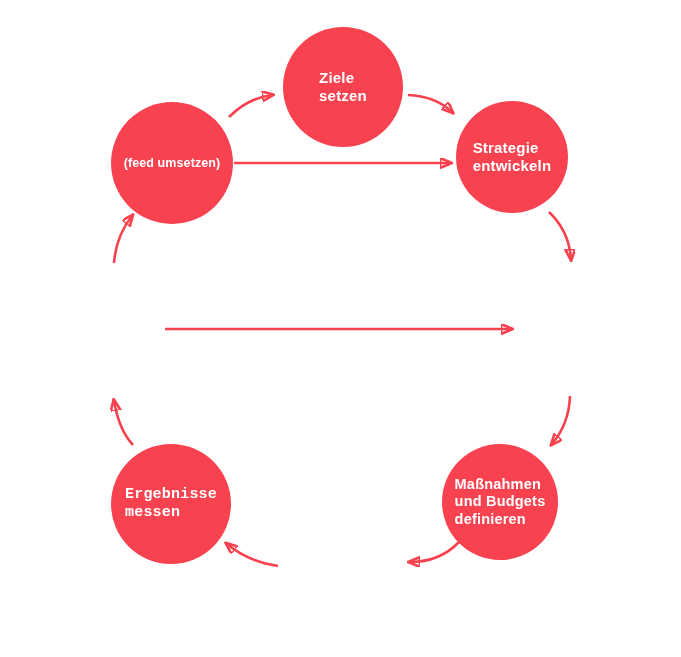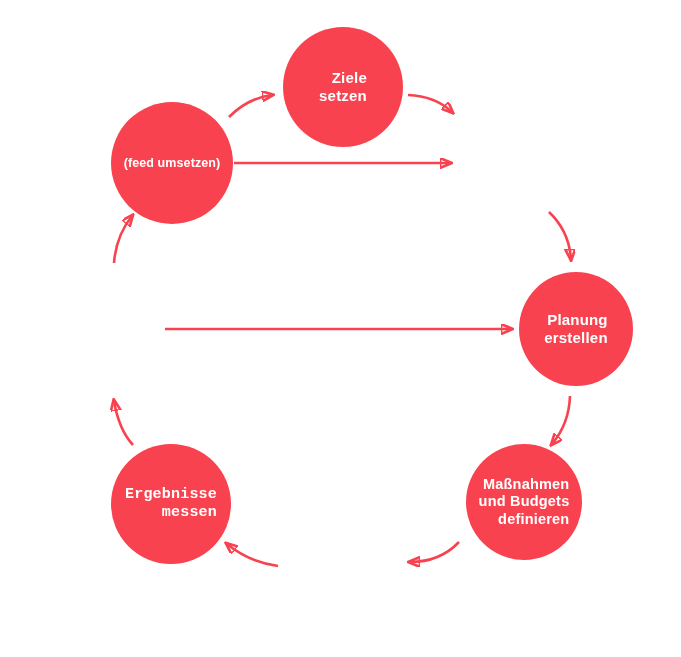--- a/index.html
+++ b/index.html
@@ -24,21 +24,21 @@
     stroke-width:2.6;
   }
   .node{
     position:absolute;
     border-radius:50%;
     background:var(--accent);
     display:flex;
     flex-direction:column;
     align-items:center;
     justify-content:center;
-    text-align:right;
+    text-align:left;
     color:var(--text);
   }
   .node .label{
     white-space:pre-line;
     font-weight:700;
     font-size:15px;
     line-height:1.18;
     letter-spacing:.2px;
   }
   .node .sublabel{
@@ -71,27 +71,27 @@
     <path d="M 114 263 Q 116 236 132 216" marker-end="url(#ah)"></path>
     <path d="M 234 163 L 450 163" marker-end="url(#ah)"></path>
     <path d="M 165 329 L 511 329" marker-end="url(#ah)"></path>
   </svg>
 
   <div class="node" style="left:283px;top:27px;width:120px;height:120px;">
     <span class="label">Ziele
 setzen</span>
   </div>
 
-
-  <div class="node" style="left:519px;top:272px;width:114px;height:114px;">
-    <span class="label">Planung
-erstellen</span>
+  <div class="node" style="left:456px;top:101px;width:112px;height:112px;">
+    <span class="label">Strategie
+entwickeln</span>
   </div>
 
-  <div class="node small" style="left:466px;top:444px;width:116px;height:116px;">
+
+  <div class="node small" style="left:442px;top:444px;width:116px;height:116px;">
     <span class="label">Maßnahmen
 und Budgets
 definieren</span>
   </div>
 
 
   <div class="node" style="left:111px;top:444px;width:120px;height:120px;font-family:Liberation Mono, monospace;">
     <span class="label">Ergebnisse
 messen</span>
   </div>

